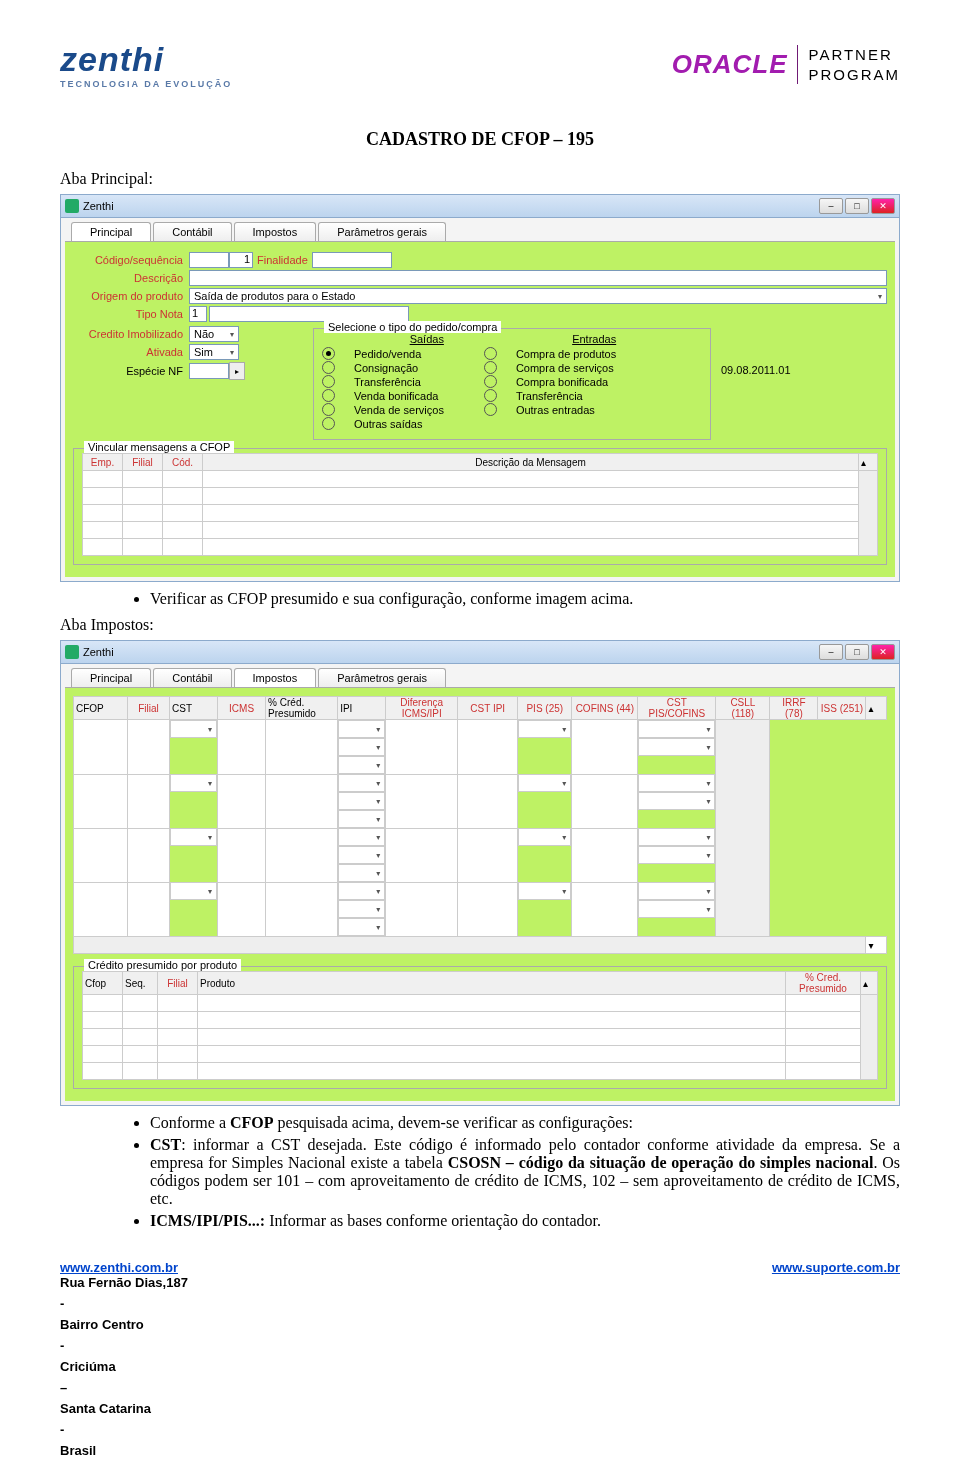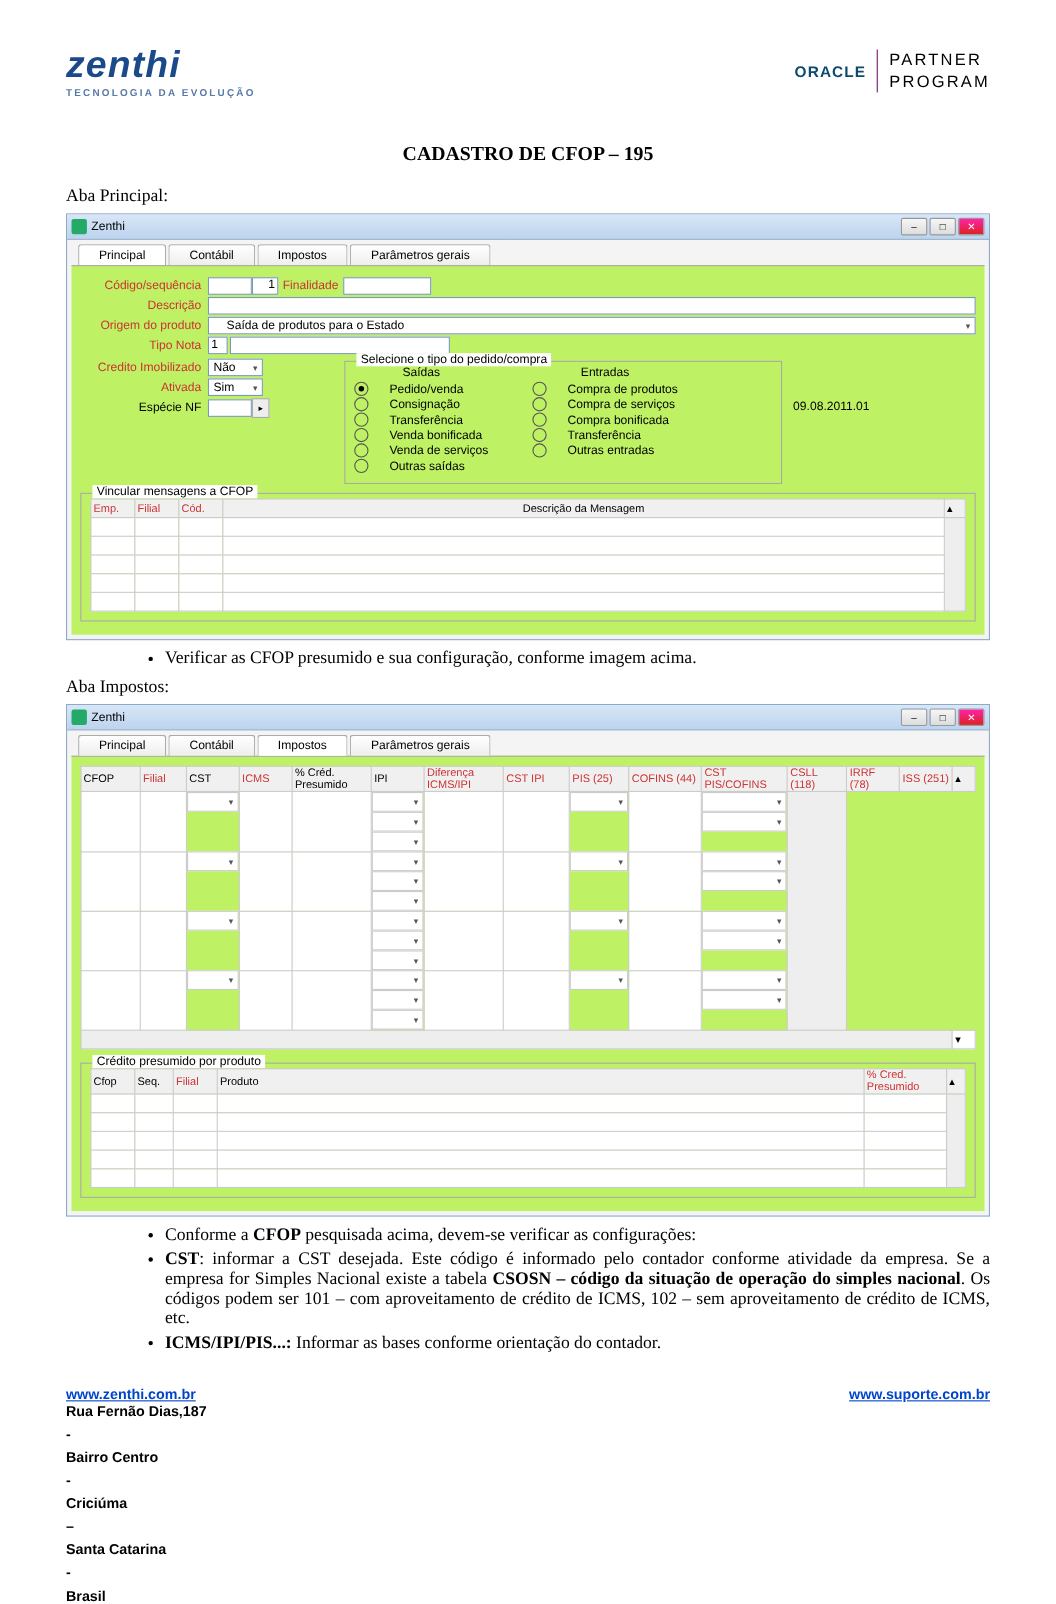--- a/index.html
+++ b/index.html
@@ -26,21 +26,21 @@
     font-family: Arial, sans-serif;
     color: #1a4a8a;
     font-weight: bold;
   }
   .logo-zenthi .big { font-size: 34px; letter-spacing: 1px; font-style: italic;}
   .logo-zenthi .tag { font-size: 9px; letter-spacing: 2px; color:#5a7aa8; }
   .logo-oracle {
     display:flex; align-items:center; gap:10px;
     font-family: Arial, sans-serif;
   }
-  .logo-oracle .or { color:#0c4a6e; font-weight:bold; font-size:14px; letter-spacing:1px;}
+  .logo-oracle .or { color:#a21caf; font-weight:bold; font-size:26px; letter-spacing:1px;font-style:italic;}
   .logo-oracle .pp { font-size:15px; letter-spacing:2px; border-left:1px solid #701a75; padding-left:10px; line-height:1.3;}
   h1.title {
     text-align: center;
     font-size: 18px;
     font-weight: bold;
     margin: 10px 0 20px 0;
   }
   .section-label {
     font-size: 16px;
     margin: 6px 0 6px 0;
@@ -106,41 +106,41 @@
     border:1px solid #aaa;
     margin:4px 0;
     padding:4px 8px 8px 8px;
     position:relative;
   }
   .fieldset .legend {
     position:absolute; top:-8px; left:10px;
     background:#fff; padding:0 4px; font-size:11px;
   }
   .two-col { display:flex; gap:40px; }
-  .col-h { text-align:center; margin-bottom:2px;}
+  .col-h { text-align:right; text-decoration:underline; margin-bottom:2px;}
   .radio-row { display:flex; align-items:center; gap:19px; margin:1px 0;}
   .radio {
     width:11px;height:11px;border:1px solid #555;border-radius:50%;
     display:inline-flex;align-items:center;justify-content:center;
   }
   .radio.sel::after{content:"";width:5px;height:5px;background:#000;border-radius:50%;}
   .table {
     width:100%;
     border-collapse:collapse;
     font-size:10px;
   }
   .table th, .table td {
     border:1px solid #ccc;
     height:16px;
     padding:0 2px;
     text-align:left;
     background:#fff;
   }
   .table th { background:#f0f0f0; font-weight:normal;}
-  .table th.red, .th-red { color:#c33;}
+  .table th.red, .th-red { color:#c33;text-align:center;}
   .bullets { margin: 8px 0 8px 50px; font-size:16px; }
   .bullets li { margin:4px 0; }
   .justify { text-align:justify; }
   .dropdown-cell {
     display:flex;align-items:center;justify-content:flex-end;
     background:#fff;
   }
   .dropdown-cell::after{
     content:"▾"; font-size:8px; color:#555; padding-right:2px;
   }
@@ -206,21 +206,21 @@
         <span class="inp" style="width:24px;text-align:right;">1</span>
         <span class="redlabel" style="margin-left:4px;">Finalidade</span>
         <span class="inp" style="width:80px;margin-left:4px;"></span>
       </div>
       <div class="form-row">
         <span class="lbl redlabel">Descrição</span>
         <span class="inp long" style="width:500px"></span>
       </div>
       <div class="form-row">
         <span class="lbl redlabel">Origem do produto</span>
-        <span class="inp long dropdown-cell" style="width:560px;justify-content:space-between;padding-left:16px;">
+        <span class="inp long dropdown-cell" style="width:560px;justify-content:space-between;padding-left:4px;">
             <span>Saída de produtos para o Estado</span>
           </span>
       </div>
       <div class="form-row">
         <span class="lbl redlabel">Tipo Nota</span>
         <span class="inp" style="width:18px;">1</span>
         <span class="inp" style="width:200px;margin-left:2px;"></span>
       </div>
 
       <div style="display:flex;align-items:flex-start;gap:10px;">

